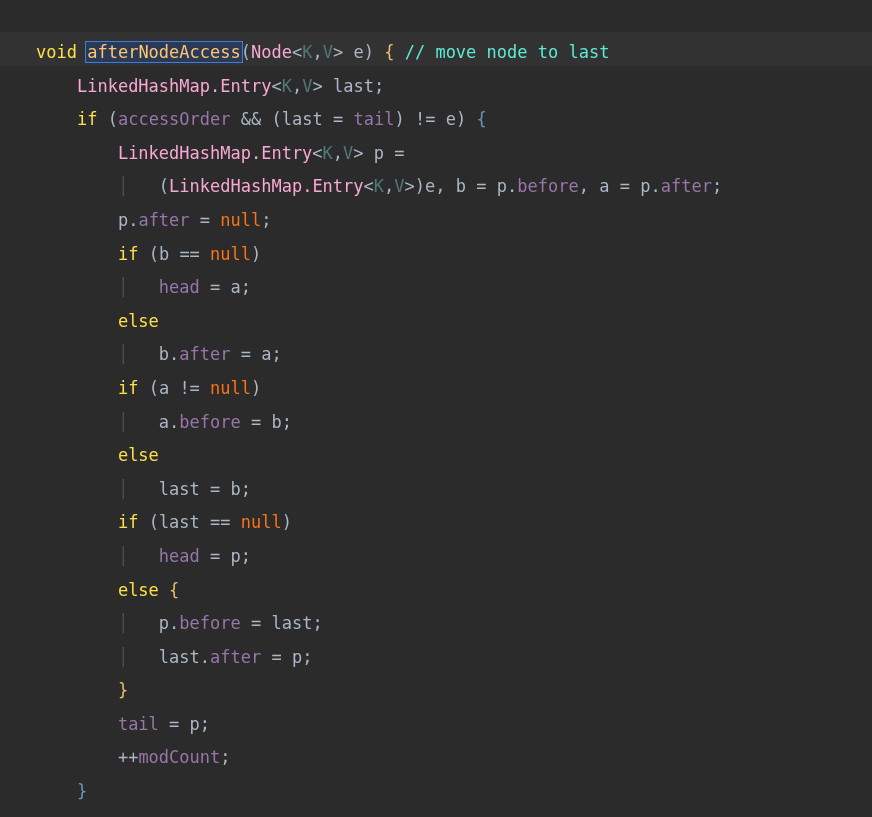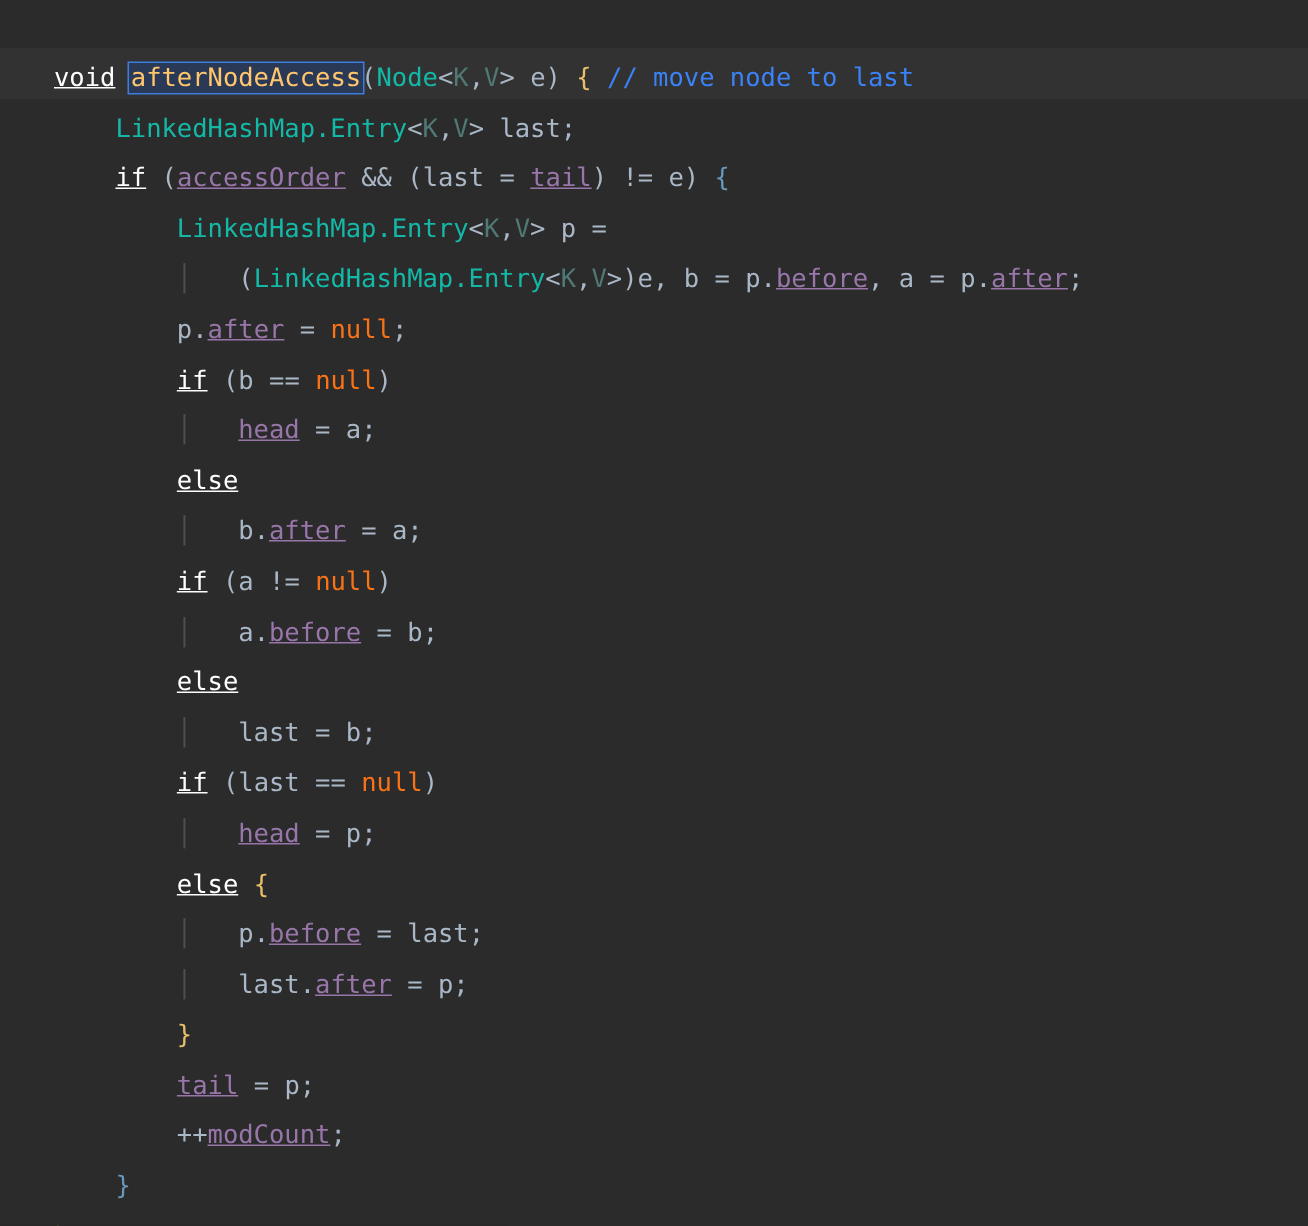--- a/index.html
+++ b/index.html
@@ -29,27 +29,27 @@
   pre.code {
     position: relative;
     margin: 0;
     padding: 36px 0 0 36px;
     line-height: 33.6px;
     color: #a9b7c6;
     white-space: pre;
     font-family: inherit;
     font-size: 17px;
   }
-  .kw    { color: #ffffff; text-decoration: underline; }   
+  .kw    { color: #fde047; }   
   .mname { color: #ffc66d; text-align: center; }   
-  .type  { color: #14b8a6; }   
+  .type  { color: #f9a8d4; }   
   .tp    { color: #507874; }   
-  .fld   { color: #9876aa; text-decoration: underline; }   
+  .fld   { color: #9876aa; }   
   .lit   { color: #f97316; }   
-  .cmt   { color: #3b82f6; }   
+  .cmt   { color: #5eead4; }   
   .pn    { color: #a9b7c6; }   
   .br0   { color: #e8bf6a; }   
   .br1   { color: #6897bb; }   
   .ul    { text-decoration-color: #777; }
   .sel {
     outline: 1px solid #3e7de0;
     background: rgba(33,66,131,0.45);
     padding: 0 1px;
     margin: 0 -1px;
   }

